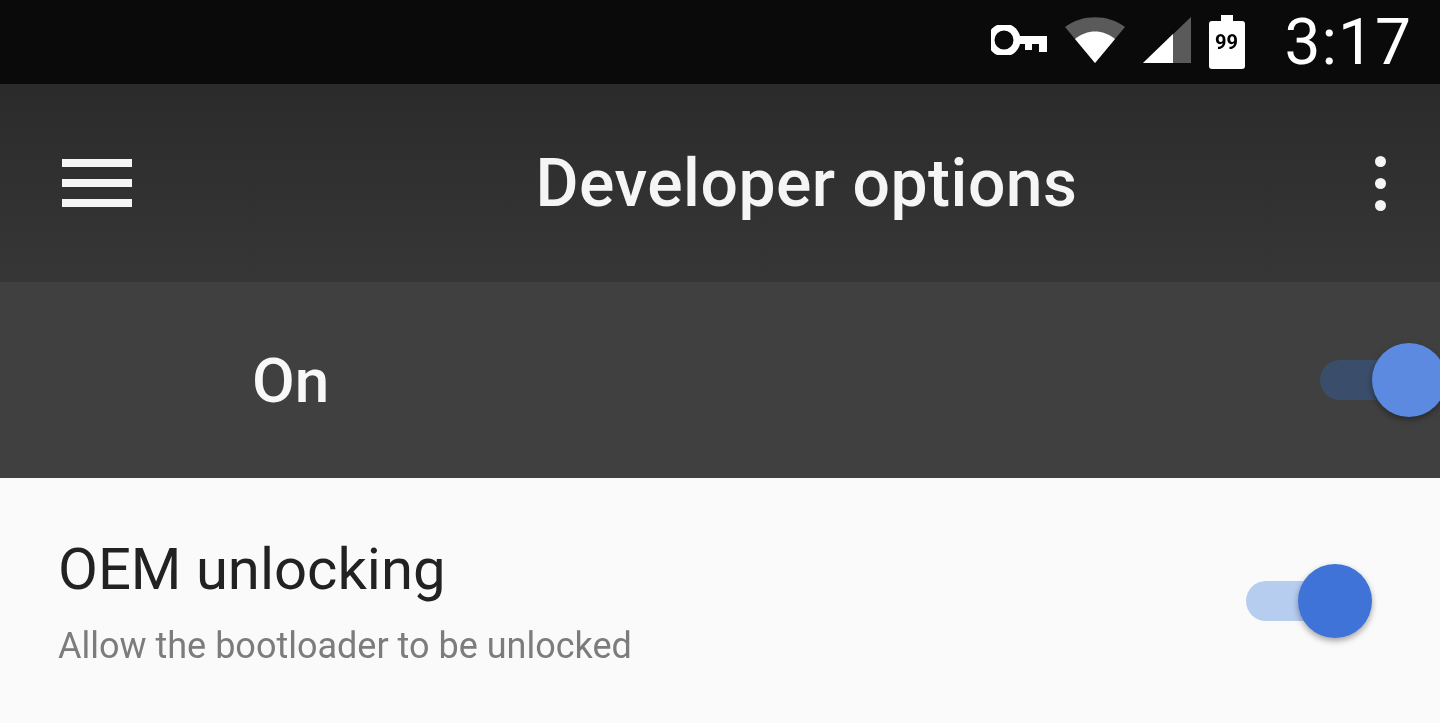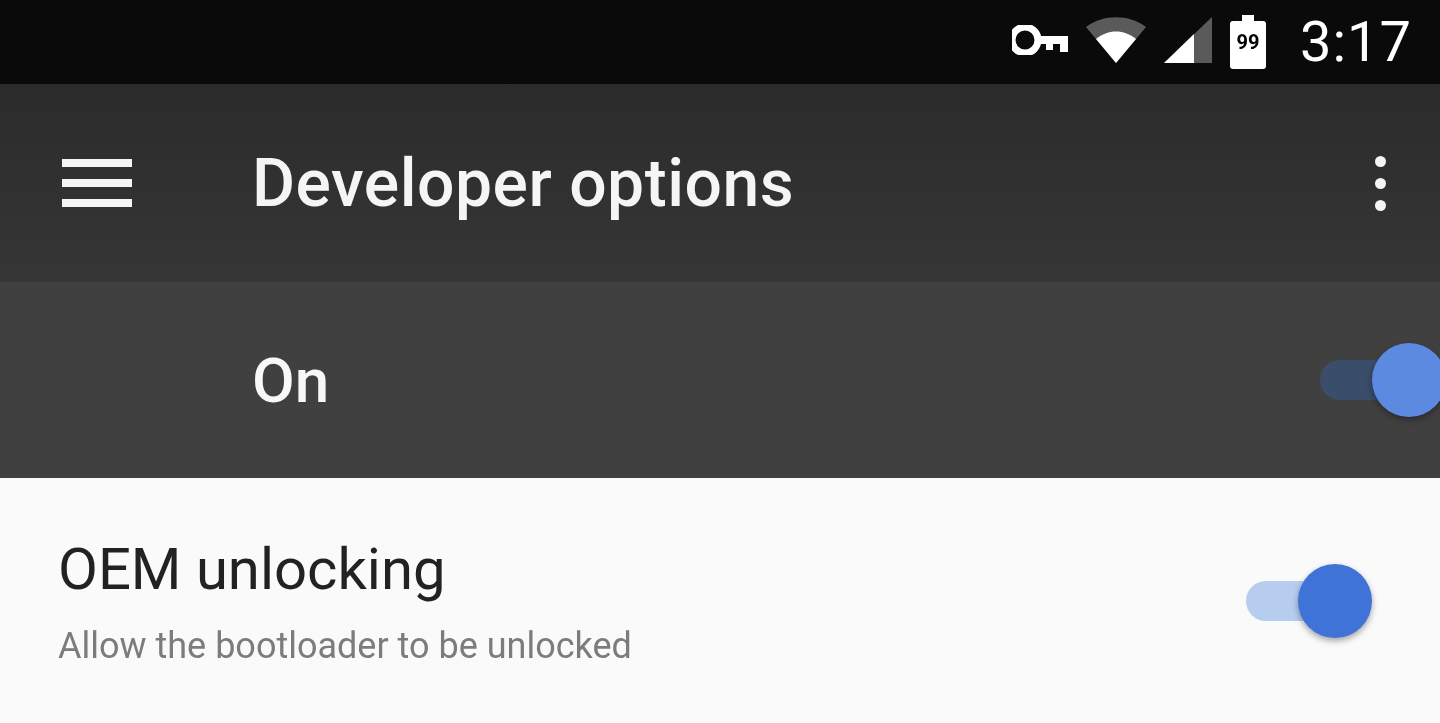--- a/index.html
+++ b/index.html
@@ -10,21 +10,21 @@
     height: 84px;
     background: #0a0a0a;
     display: flex;
     align-items: center;
     justify-content: flex-end;
     padding-right: 28px;
     gap: 28px;
     color: #ffffff;
   }
   .status-icons { display: flex; align-items: center; gap: 18px; }
-  .status-time { font-size: 56px; font-weight: 400; letter-spacing: 1px; margin-left: 6px; }
+  .status-time { font-size: 64px; font-weight: 400; letter-spacing: 1px; margin-left: 12px; }
   .battery-box {
     position: relative;
     width: 36px;
     height: 50px;
     display: flex;
     align-items: center;
     justify-content: center;
   }
   .battery-num {
     position: absolute;
@@ -38,21 +38,21 @@
     height: 198px;
     background: linear-gradient(to bottom, #2b2b2b 0%, #363636 100%);
     display: flex;
     align-items: center;
     padding-left: 62px;
     padding-right: 40px;
     color: #f5f5f5;
   }
   .hamburger { display: flex; flex-direction: column; gap: 12px; cursor: pointer; }
   .hamburger span { display: block; width: 70px; height: 8px; background: #f5f5f5; }
-  .app-title { font-size: 66px; font-weight: 500; margin-left: 120px; flex: 1; letter-spacing: 0.5px; }
+  .app-title { font-size: 66px; font-weight: 500; margin-left: 120px; flex: 1; letter-spacing: 0.5px; text-align: center; }
   .overflow { display: flex; flex-direction: column; gap: 11px; cursor: pointer; padding: 10px 14px; }
   .overflow span { width: 11px; height: 11px; background: #f5f5f5; border-radius: 50%; }
 
   
   .master-row {
     height: 196px;
     background: #404040;
     display: flex;
     align-items: center;
     padding-left: 252px;

